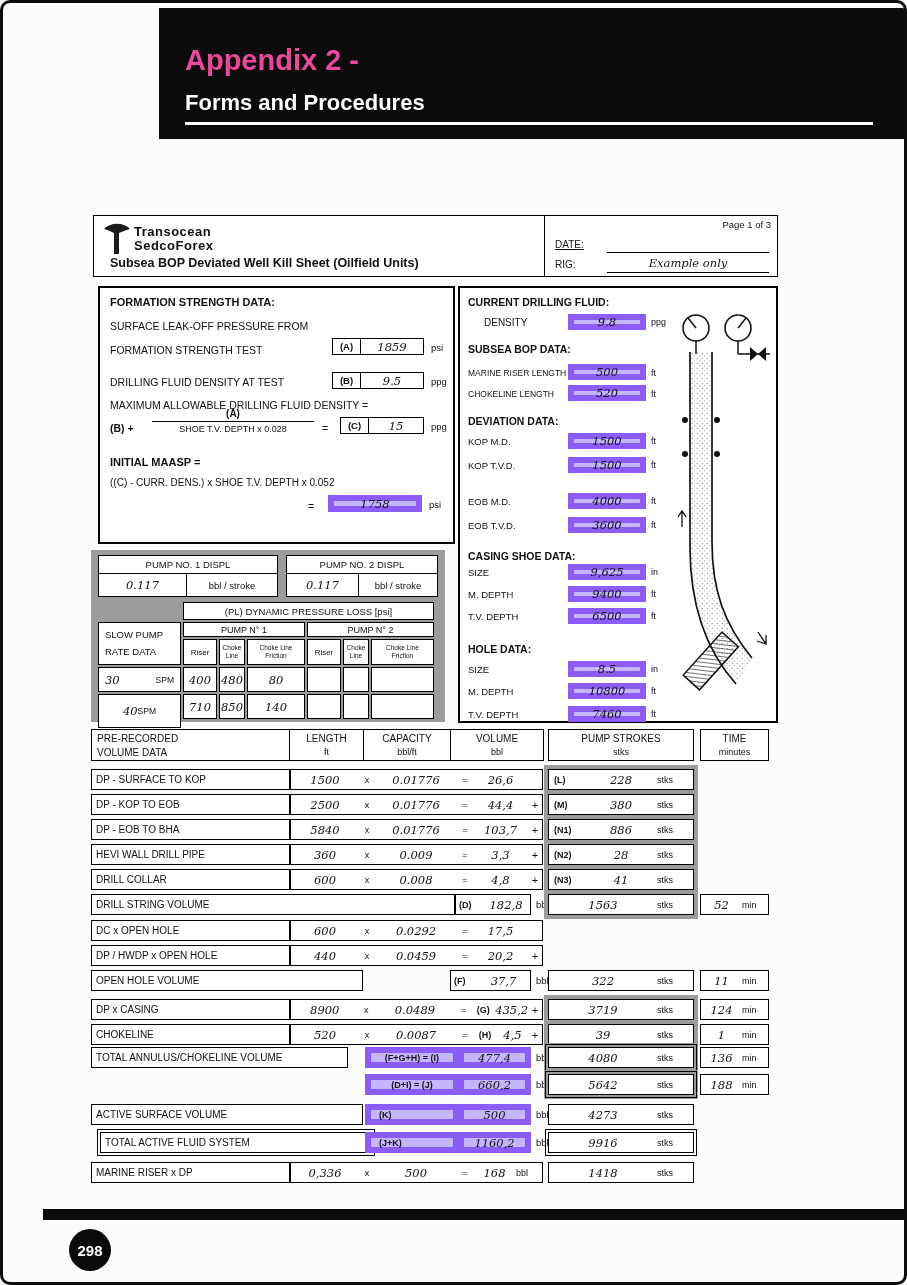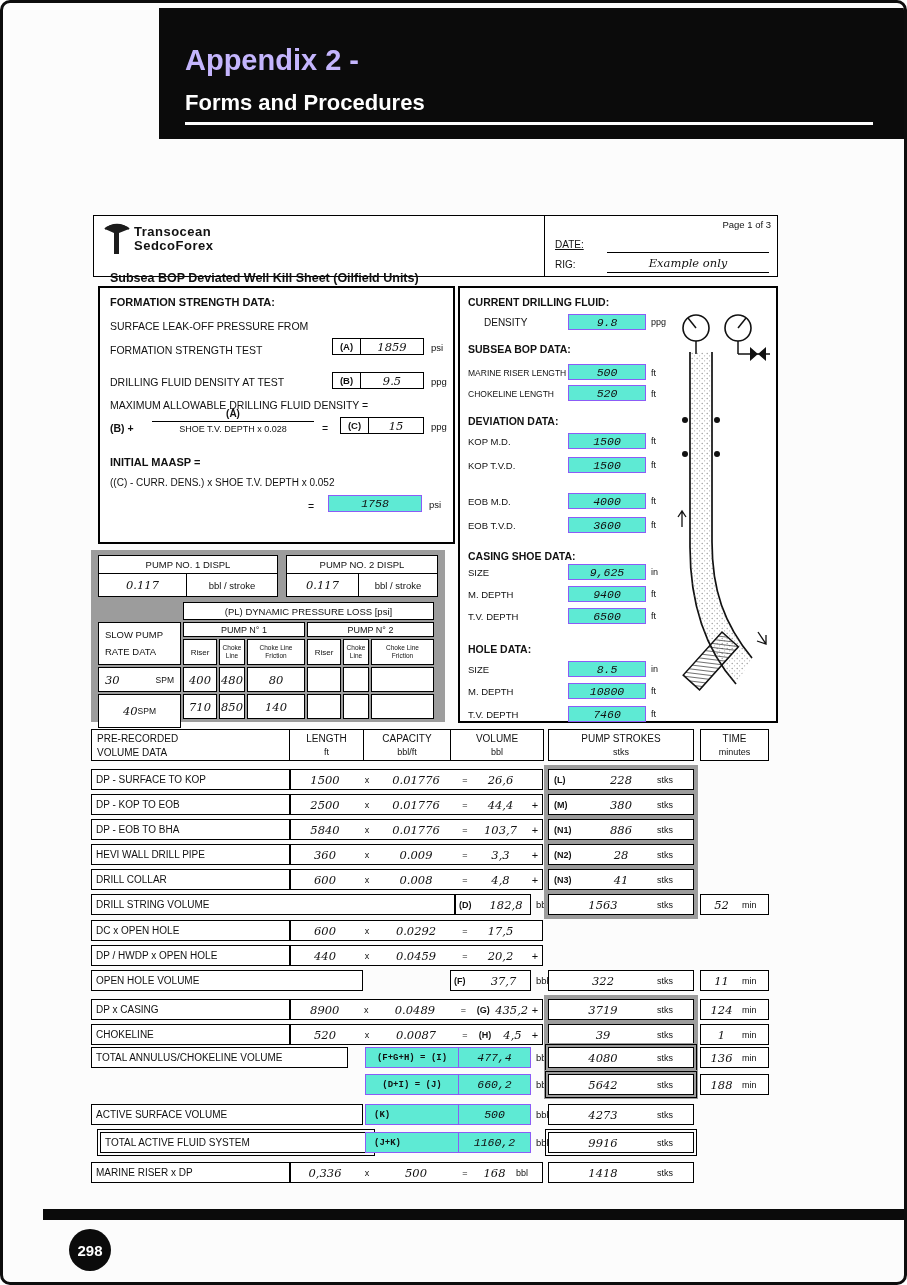--- a/index.html
+++ b/index.html
@@ -4,21 +4,21 @@
 <style>
   * { margin:0; padding:0; box-sizing:border-box; }
   html,body { width:907px; height:1285px; background:#ffffff; }
   body { font-family:"Liberation Sans", sans-serif; color:#111; position:relative; }
   .page { position:absolute; left:0; top:0; width:907px; height:1285px; background:#fcfcfc;
           border:3px solid #0d0d0d; border-radius:10px; overflow:hidden; }
   .t  { position:absolute; white-space:nowrap; }
   .b  { position:absolute; background:#fff; border:1px solid #000; }
   .bd { font-weight:bold; }
   .it { font-family:"DejaVu Serif", serif; font-style:italic; font-size:11.5px; }
-  .vb { position:absolute; background:#5eead4; border:1px solid #8b5cf6; display:flex; align-items:center; justify-content:center;font-family:Liberation Mono, monospace; }
+  .vb { position:absolute; background:#c4b5fd; border:6px solid #8b5cf6; display:flex; align-items:center; justify-content:center; }
   .vw { position:absolute; background:#fff; border:1px solid #000; display:flex; align-items:stretch; }
   .vw .wl { width:28px; border-right:1px solid #000; display:flex; align-items:center; justify-content:center; font-weight:bold; font-size:9.5px; }
   .vw .wv { flex:1; display:flex; align-items:center; justify-content:center; }
   
   .vrow { position:absolute; left:0; width:907px; height:21px; }
   .vl { position:absolute; top:0; left:88px; width:199px; height:21px; background:#fff; border:1px solid #000; display:flex; align-items:center; padding:0 4px; font-size:10px; white-space:nowrap; }
   .vc { position:absolute; top:0; left:287px; width:253px; height:21px; background:#fff; border:1px solid #000; display:flex; align-items:center; font-size:10px; }
   .vs { position:absolute; top:0; left:545px; width:146px; height:21px; background:#fff; border:1px solid #000; display:flex; align-items:center; }
   .vtm{ position:absolute; top:0; left:697px; width:69px; height:21px; background:#fff; border:1px solid #000; display:flex; align-items:center; }
   .cl { width:68px; text-align:center; }
@@ -41,33 +41,33 @@
             grid-template-columns:83px 34px 26px 58px 34px 26px 63px;
             grid-template-rows:18px 15px 26px 25px 25px; gap:2px; }
   .plc { background:#fff; border:1px solid #000; display:flex; align-items:center; justify-content:center; text-align:center; }
 </style>
 </head>
 <body>
 
 <div class="page">
 
   <div style="position:absolute;left:156px;top:5px;width:748px;height:131px;background:#0b0b0b;">
-    <div class="t bd" style="left:26px;top:36px;color:#c4b5fd;font-size:29px;">Appendix 2 -</div>
+    <div class="t bd" style="left:26px;top:36px;color:#ec4899;font-size:29px;">Appendix 2 -</div>
     <div class="t bd" style="left:26px;top:82px;color:#fff;font-size:22px;">Forms and Procedures</div>
     <div style="position:absolute;left:26px;top:114px;width:688px;height:3px;background:#fff;"></div>
   </div>
 
   <div class="b" style="left:90px;top:212px;width:452px;height:62px;">
     <svg style="position:absolute;left:10px;top:4px;" width="26" height="36" viewBox="0 0 26 36">
       <path d="M1 9 C7 2 19 2 25 9 L15 13 L15 34 L10 34 L10 13 Z" fill="#1c1c1c"></path>
       <path d="M1 9 C7 4 19 4 25 9" fill="none" stroke="#1c1c1c" stroke-width="2"></path>
     </svg>
     <div class="t bd" style="left:40px;top:8px;font-size:13px;letter-spacing:0.5px;">Transocean</div>
     <div class="t bd" style="left:40px;top:22px;font-size:13px;letter-spacing:0.5px;">SedcoForex</div>
-    <div class="t bd" style="left:16px;top:55px;font-size:12.5px;">Subsea BOP Deviated Well Kill Sheet (Oilfield Units)</div>
+    <div class="t bd" style="left:16px;top:40px;font-size:12.5px;">Subsea BOP Deviated Well Kill Sheet (Oilfield Units)</div>
   </div>
 
   <div class="b" style="left:541px;top:212px;width:234px;height:62px;">
     <div class="t" style="right:6px;top:3px;font-size:9.5px;">Page 1 of 3</div>
     <div class="t" style="left:10px;top:23px;font-size:10px;text-decoration:underline;">DATE:</div>
     <div style="position:absolute;left:62px;top:36px;width:162px;border-bottom:1px solid #000;"></div>
     <div class="t" style="left:10px;top:43px;font-size:10px;">RIG:</div>
     <div class="t it" style="left:62px;top:40px;width:162px;text-align:center;">Example only</div>
     <div style="position:absolute;left:62px;top:56px;width:162px;border-bottom:1px solid #000;"></div>
   </div>

